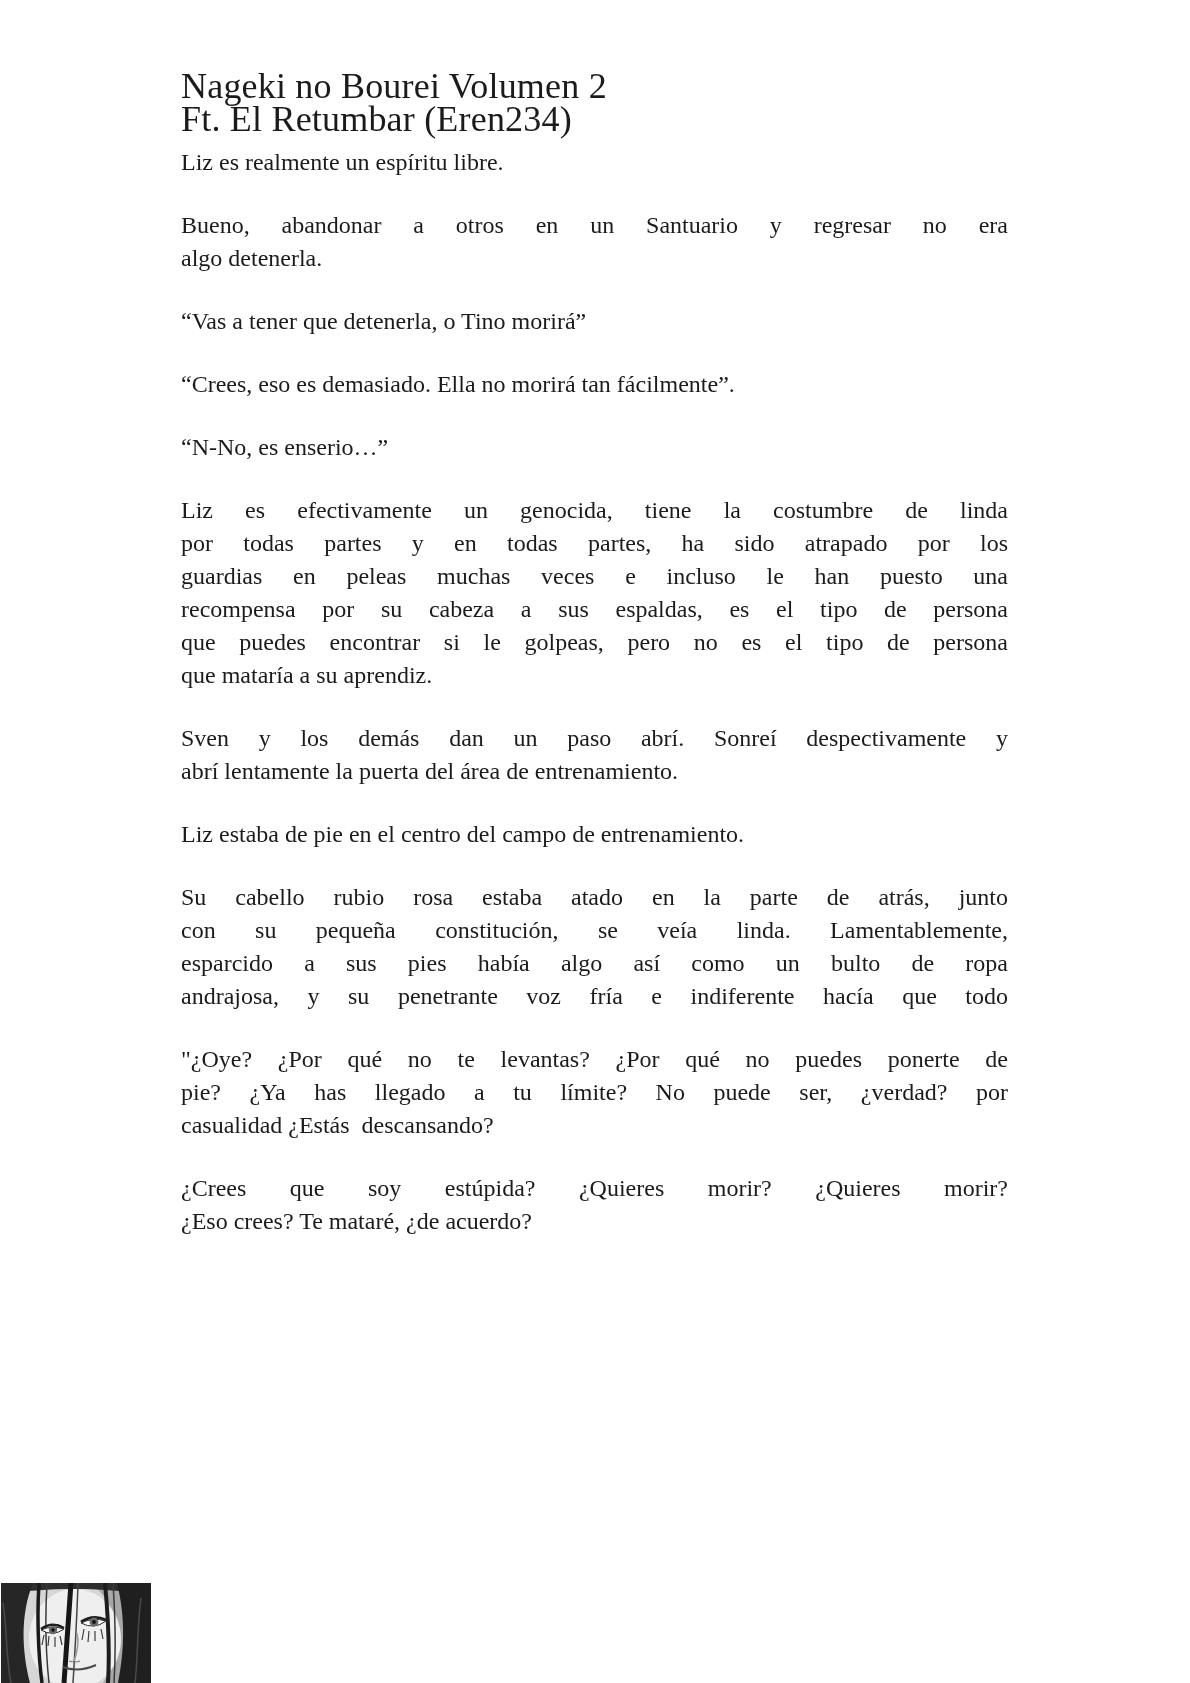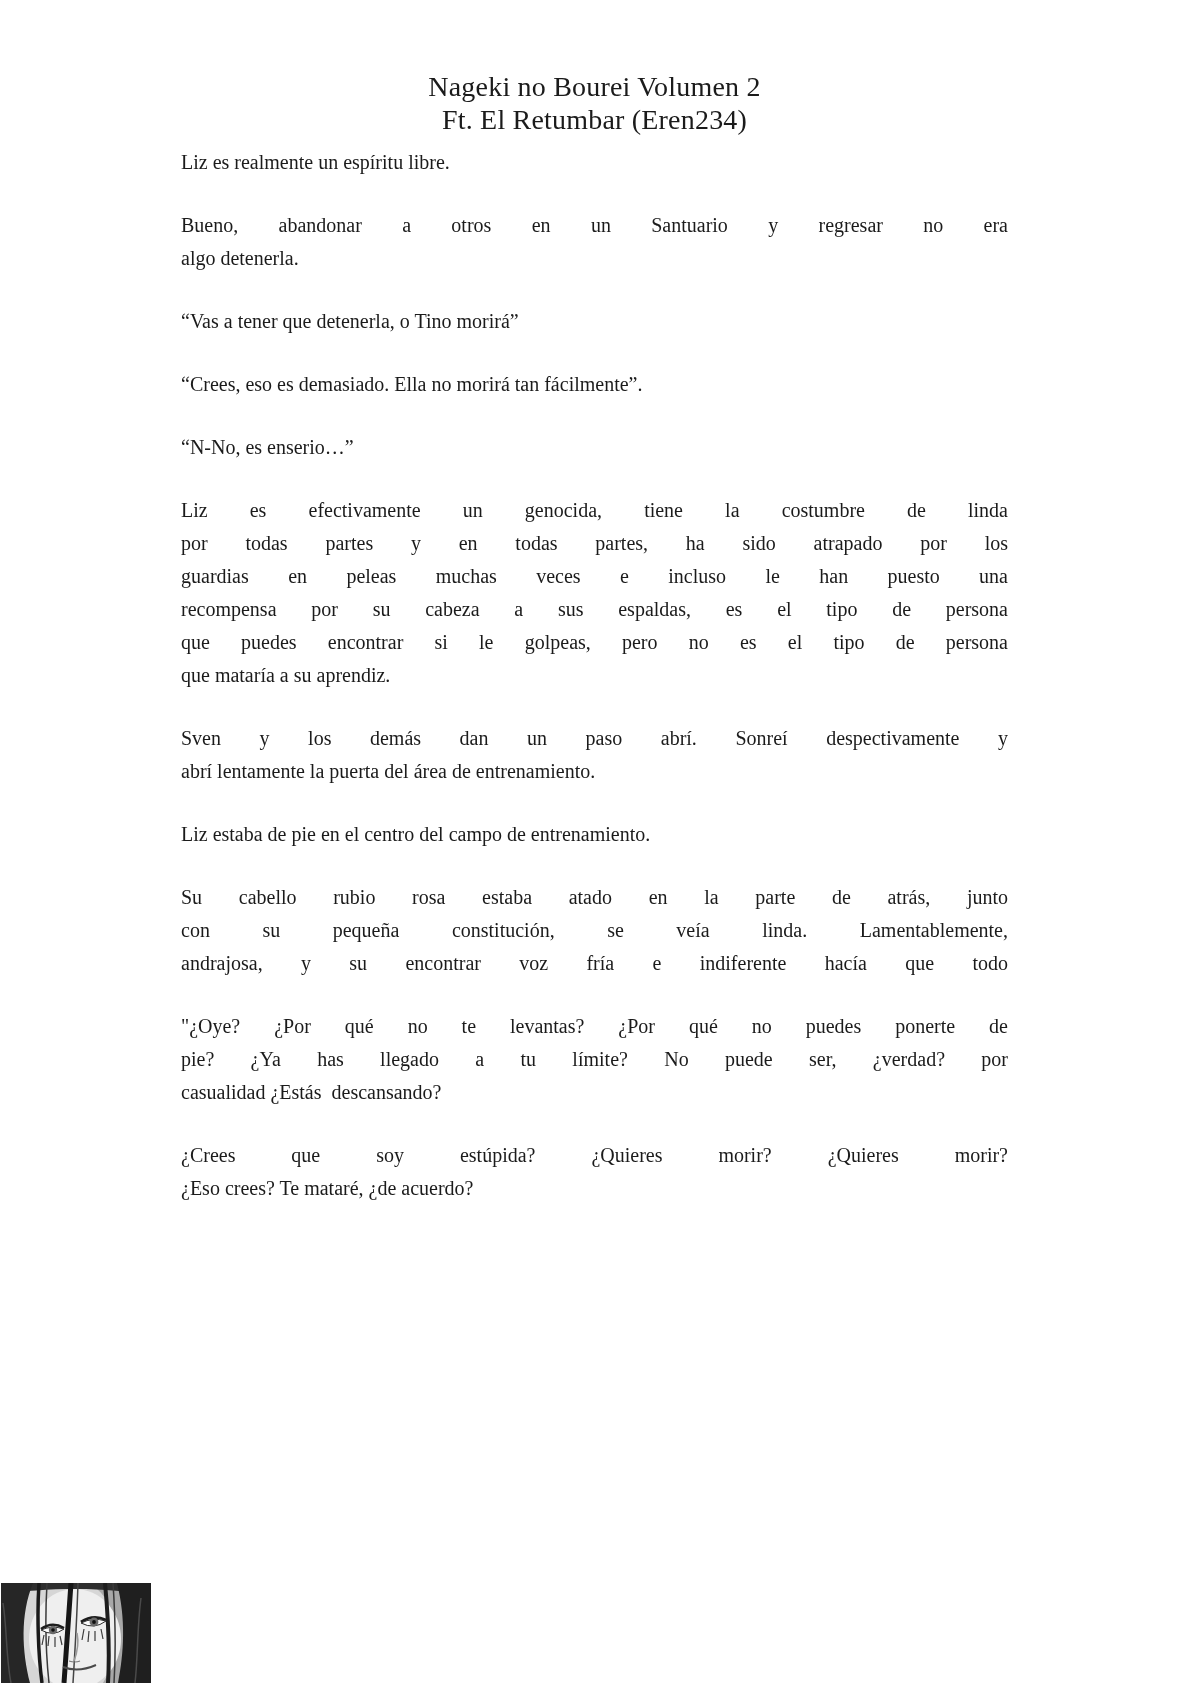--- a/index.html
+++ b/index.html
@@ -9,28 +9,27 @@
     position: relative;
     overflow: hidden;
     font-family: "Liberation Serif", serif;
     color: #1b1b1b;
   }
   .content {
     position: absolute;
     left: 181px; top: 70px; width: 827px;
   }
   .doc-title {
-    text-align: center;
-    font-size: 28px;
+    font-size: 36px;
     line-height: 33px;
     margin-bottom: 10px;
     letter-spacing: 0.2px;
   }
   .paragraph {
-    font-size: 20px;
+    font-size: 24px;
     line-height: 33px;
     margin: 0 0 30px 0;
   }
   .line {
     text-align: justify;
     text-align-last: justify;
   }
   .line.last {
     text-align-last: left;
   }
@@ -77,21 +76,22 @@
       <div class="paragraph">
         <div class="line">Sven y los demás dan un paso abrí. Sonreí despectivamente y</div>
         <div class="line last">abrí lentamente la puerta del área de entrenamiento.</div>
       </div>
       <div class="paragraph">
         <div class="line last">Liz estaba de pie en el centro del campo de entrenamiento.</div>
       </div>
       <div class="paragraph">
         <div class="line">Su cabello rubio rosa estaba atado en la parte de atrás, junto</div>
         <div class="line">con su pequeña constitución, se veía linda. Lamentablemente,</div>
-        <div class="line">andrajosa, y su encontrar voz fría e indiferente hacía que todo</div>
+        <div class="line">esparcido a sus pies había algo así como un bulto de ropa</div>
+        <div class="line">andrajosa, y su penetrante voz fría e indiferente hacía que todo</div>
       </div>
       <div class="paragraph">
         <div class="line">"¿Oye? ¿Por qué no te levantas? ¿Por qué no puedes ponerte de</div>
         <div class="line">pie? ¿Ya has llegado a tu límite? No puede ser, ¿verdad? por</div>
         <div class="line last">casualidad ¿Estás&nbsp; descansando?</div>
       </div>
       <div class="paragraph">
         <div class="line">¿Crees que soy estúpida? ¿Quieres morir? ¿Quieres morir?</div>
         <div class="line last">¿Eso crees? Te mataré, ¿de acuerdo?</div>
       </div>

